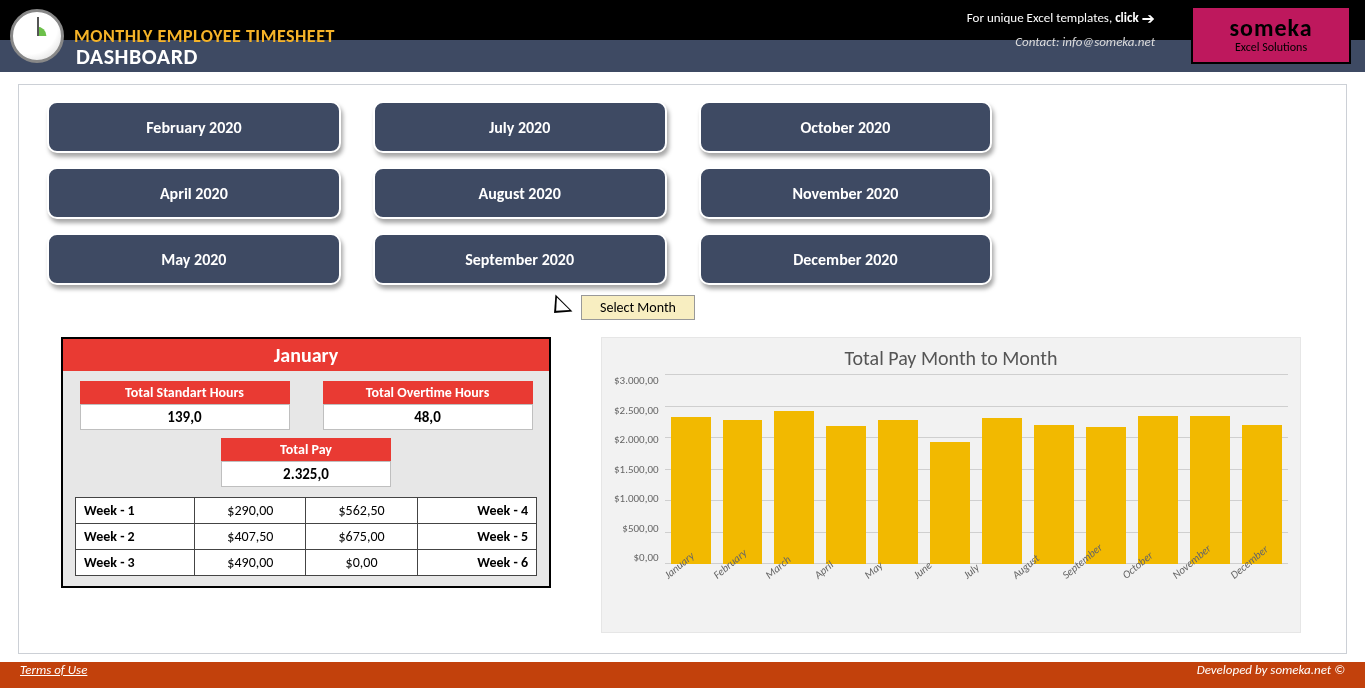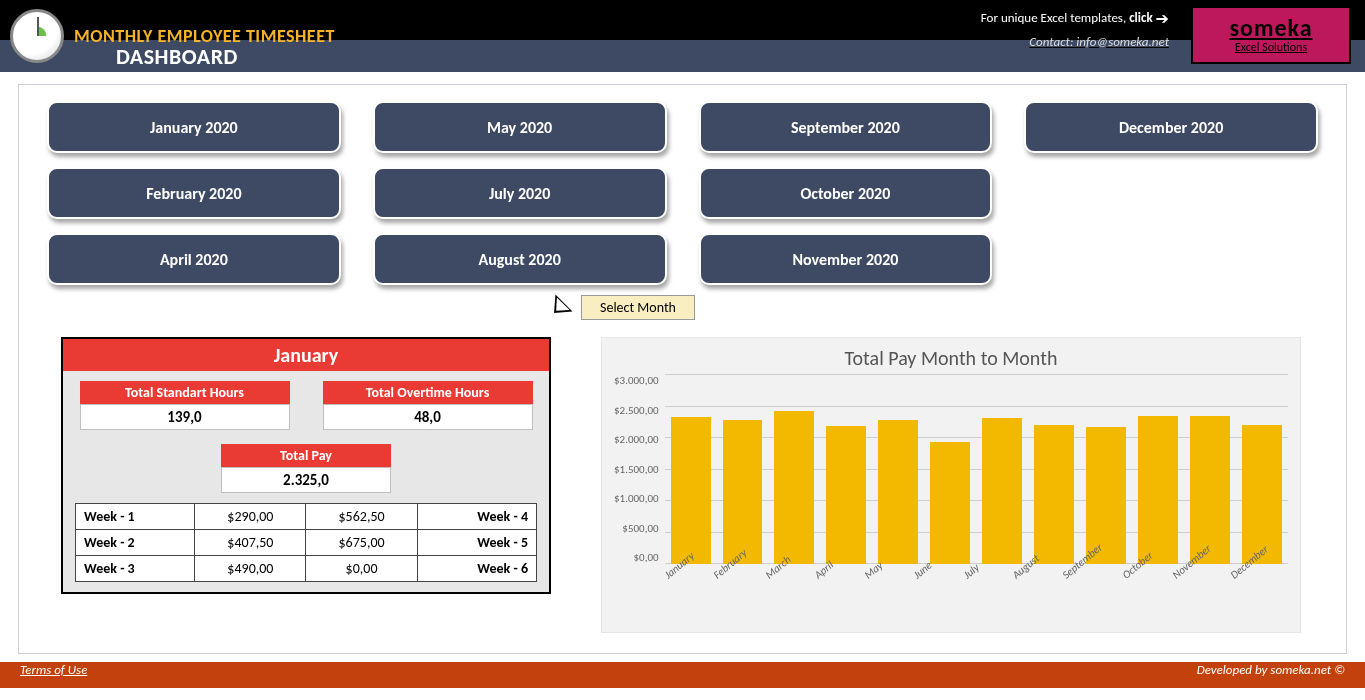--- a/index.html
+++ b/index.html
@@ -57,38 +57,37 @@
     letter-spacing:0.5px;
   }
   .subtitle-bar {
     background:#3e4a63;
     height:32px;
     position:absolute;
     left:0; right:0;
     bottom:0;
     display:flex;
     align-items:center;
-    padding-left:116px;
+    padding-left:76px;
     z-index:0;
   }
   .title-sub {
     color:#fff;
     font-weight:700;
     font-size:22px;
     letter-spacing:0.5px;
   }
   .banner-right {
     margin-left:auto;
     display:flex;
     align-items:flex-start;
     padding:6px 14px 0 0;
-    gap:22px;
+    gap:36px;
     z-index:2;
     position: relative;
-    text-decoration: underline;
   }
   .banner-links{
     color:#fff;
     font-size:13px;
     text-align:right;
     line-height:1.6;
   }
   .banner-links .click-line{color:#fff;}
   .banner-links .arrow{font-size:16px; vertical-align:middle;}
   .banner-links .contact{font-style:italic; color:#ddd;}
@@ -193,21 +192,21 @@
     background:#e93a33; color:#fff;
     text-align:center; font-weight:700;
     font-size:14px; padding:3px 0;
   }
   .kpi-val, .tp-val{
     background:#fff; border:1px solid #bfbfbf;
     text-align:center; font-weight:700;
     font-size:15px; padding:3px 0;
   }
   .total-pay{
-    width:170px; margin: 10px auto 10px; border-radius: 9px;
+    width:170px; margin: 4px auto 10px; border-radius: 9px;
   }
   .week-table{
     margin: 0 12px 10px;
     border-collapse: collapse;
     width: calc(100% - 24px);
   }
   .week-table td{
     background:#fff;
     border:1px solid #444;
     padding:4px 8px;
@@ -325,23 +324,20 @@
     <div class="logo-box">
       <span class="logo-main">someka</span>
       <span class="logo-sub">Excel Solutions</span>
     </div>
   </div>
 </div>
 
 <div class="panel">
 
   <div class="month-grid">
-    <div class="month-btn">
-        <span>January 2020</span>
-      </div>
     <div class="month-btn">
         <span>February 2020</span>
       </div>
     <div class="month-btn">
         <span>April 2020</span>
       </div>
     <div class="month-btn">
         <span>May 2020</span>
       </div>
     <div class="month-btn">

